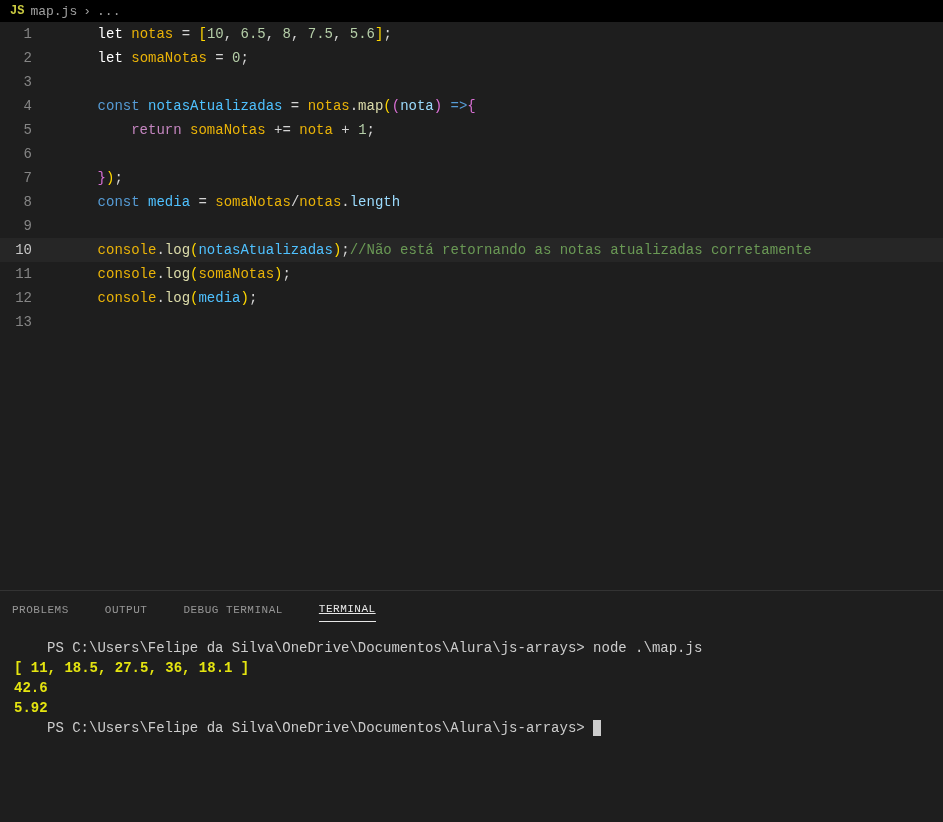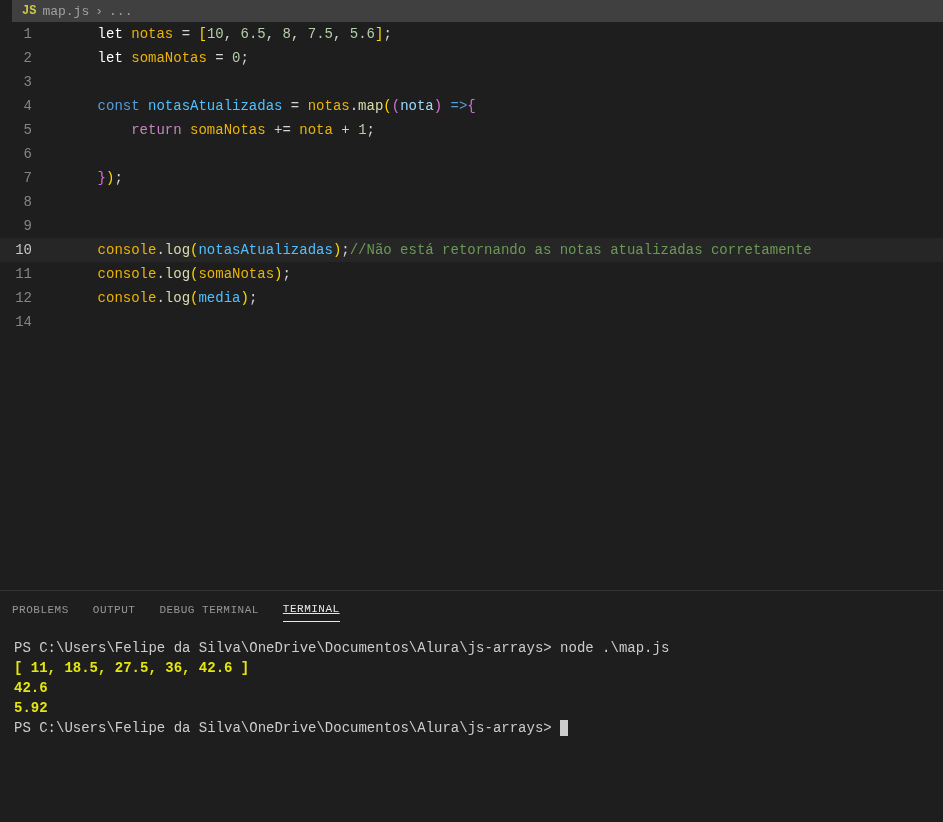--- a/index.html
+++ b/index.html
@@ -16,22 +16,21 @@
       overflow: hidden;
       font-size: 14px;
     }
     .breadcrumb {
       display: flex;
       align-items: center;
       padding: 4px 10px;
       font-size: 13px;
       color: #a0a0a0;
       height: 22px;
-      background: #404040;
-      margin-left: 12px;
+      background: #000000;
     }
     .breadcrumb .js-icon {
       color: #cbcb41;
       font-weight: bold;
       margin-right: 6px;
       font-size: 12px;
     }
     .breadcrumb .sep {
       margin: 0 6px;
       color: #a0a0a0;
@@ -80,21 +79,21 @@
     .tk-prop { color: #9cdcfe; }
     .tk-param { color: #9cdcfe; }
 
     .panel {
       border-top: 1px solid #333;
       background: #1e1e1e;
     }
     .panel-tabs {
       display: flex;
       padding: 8px 12px 0 12px;
-      gap: 24px;
+      gap: 36px;
       font-size: 11px;
       height: 35px;
       align-items: center;
     }
     .panel-tab {
       color: #969696;
       letter-spacing: 0.5px;
       cursor: pointer;
       padding-bottom: 6px;
     }
@@ -102,21 +101,21 @@
       color: #e7e7e7;
       border-bottom: 1px solid #e7e7e7;
       text-decoration: underline;
     }
     .terminal {
       padding: 12px 14px;
       font-size: 14px;
       line-height: 20px;
       white-space: pre;
     }
-    .term-path { color: #cccccc; }
+    .term-path { color: #cccccc; margin-left: 33px; }
     .term-cmd { color: #cccccc; }
     .term-yellow { color: #e5e510; font-weight: bold;}
     .cursor {
       display: inline-block;
       width: 8px;
       height: 16px;
       background: #cccccc;
       vertical-align: middle;
     }
   </style>
@@ -154,48 +153,49 @@
     <div class="line">
       <div class="gutter">6</div>
       <div class="code"><span></span></div>
     </div>
     <div class="line">
       <div class="gutter">7</div>
       <div class="code"><span>    </span><span class="tk-paren2">}</span><span class="tk-paren1">)</span><span class="tk-punct">;</span></div>
     </div>
     <div class="line">
       <div class="gutter">8</div>
+      <div class="code"><span>    </span><span class="tk-const">const</span><span> </span><span class="tk-readonly">media</span><span> </span><span class="tk-operator">=</span><span> </span><span class="tk-var">somaNotas</span><span class="tk-operator">/</span><span class="tk-var">notas</span><span class="tk-punct">.</span><span class="tk-prop">length</span></div>
     </div>
     <div class="line">
       <div class="gutter">9</div>
       <div class="code"><span></span></div>
     </div>
     <div class="line highlighted">
       <div class="gutter active">10</div>
       <div class="code"><span>    </span><span class="tk-var">console</span><span class="tk-punct">.</span><span class="tk-func">log</span><span class="tk-paren1">(</span><span class="tk-readonly">notasAtualizadas</span><span class="tk-paren1">)</span><span class="tk-punct">;</span><span class="tk-comment">//Não está retornando as notas atualizadas corretamente</span></div>
     </div>
     <div class="line">
       <div class="gutter">11</div>
       <div class="code"><span>    </span><span class="tk-var">console</span><span class="tk-punct">.</span><span class="tk-func">log</span><span class="tk-paren1">(</span><span class="tk-var">somaNotas</span><span class="tk-paren1">)</span><span class="tk-punct">;</span></div>
     </div>
     <div class="line">
       <div class="gutter">12</div>
       <div class="code"><span>    </span><span class="tk-var">console</span><span class="tk-punct">.</span><span class="tk-func">log</span><span class="tk-paren1">(</span><span class="tk-readonly">media</span><span class="tk-paren1">)</span><span class="tk-punct">;</span></div>
     </div>
     <div class="line">
-      <div class="gutter">14</div>
+      <div class="gutter">13</div>
       <div class="code"><span></span></div>
     </div>
   </div>
 
 <div class="panel">
   <div class="panel-tabs">
     <div class="panel-tab">PROBLEMS</div>
     <div class="panel-tab">OUTPUT</div>
     <div class="panel-tab">DEBUG TERMINAL</div>
     <div class="panel-tab active">TERMINAL</div>
   </div>
   <div class="terminal"><span class="term-path">PS C:\Users\Felipe da Silva\OneDrive\Documentos\Alura\js-arrays&gt; </span><span class="term-cmd">node .\map.js</span>
-<span class="term-yellow">[ 11, 18.5, 27.5, 36, 42.6 ]</span>
+<span class="term-yellow">[ 11, 18.5, 27.5, 36, 18.1 ]</span>
 <span class="term-yellow">42.6</span>
 <span class="term-yellow">5.92</span>
 <span class="term-path">PS C:\Users\Felipe da Silva\OneDrive\Documentos\Alura\js-arrays&gt; </span><span class="cursor"></span></div>
 </div>
 
 </body></html>

